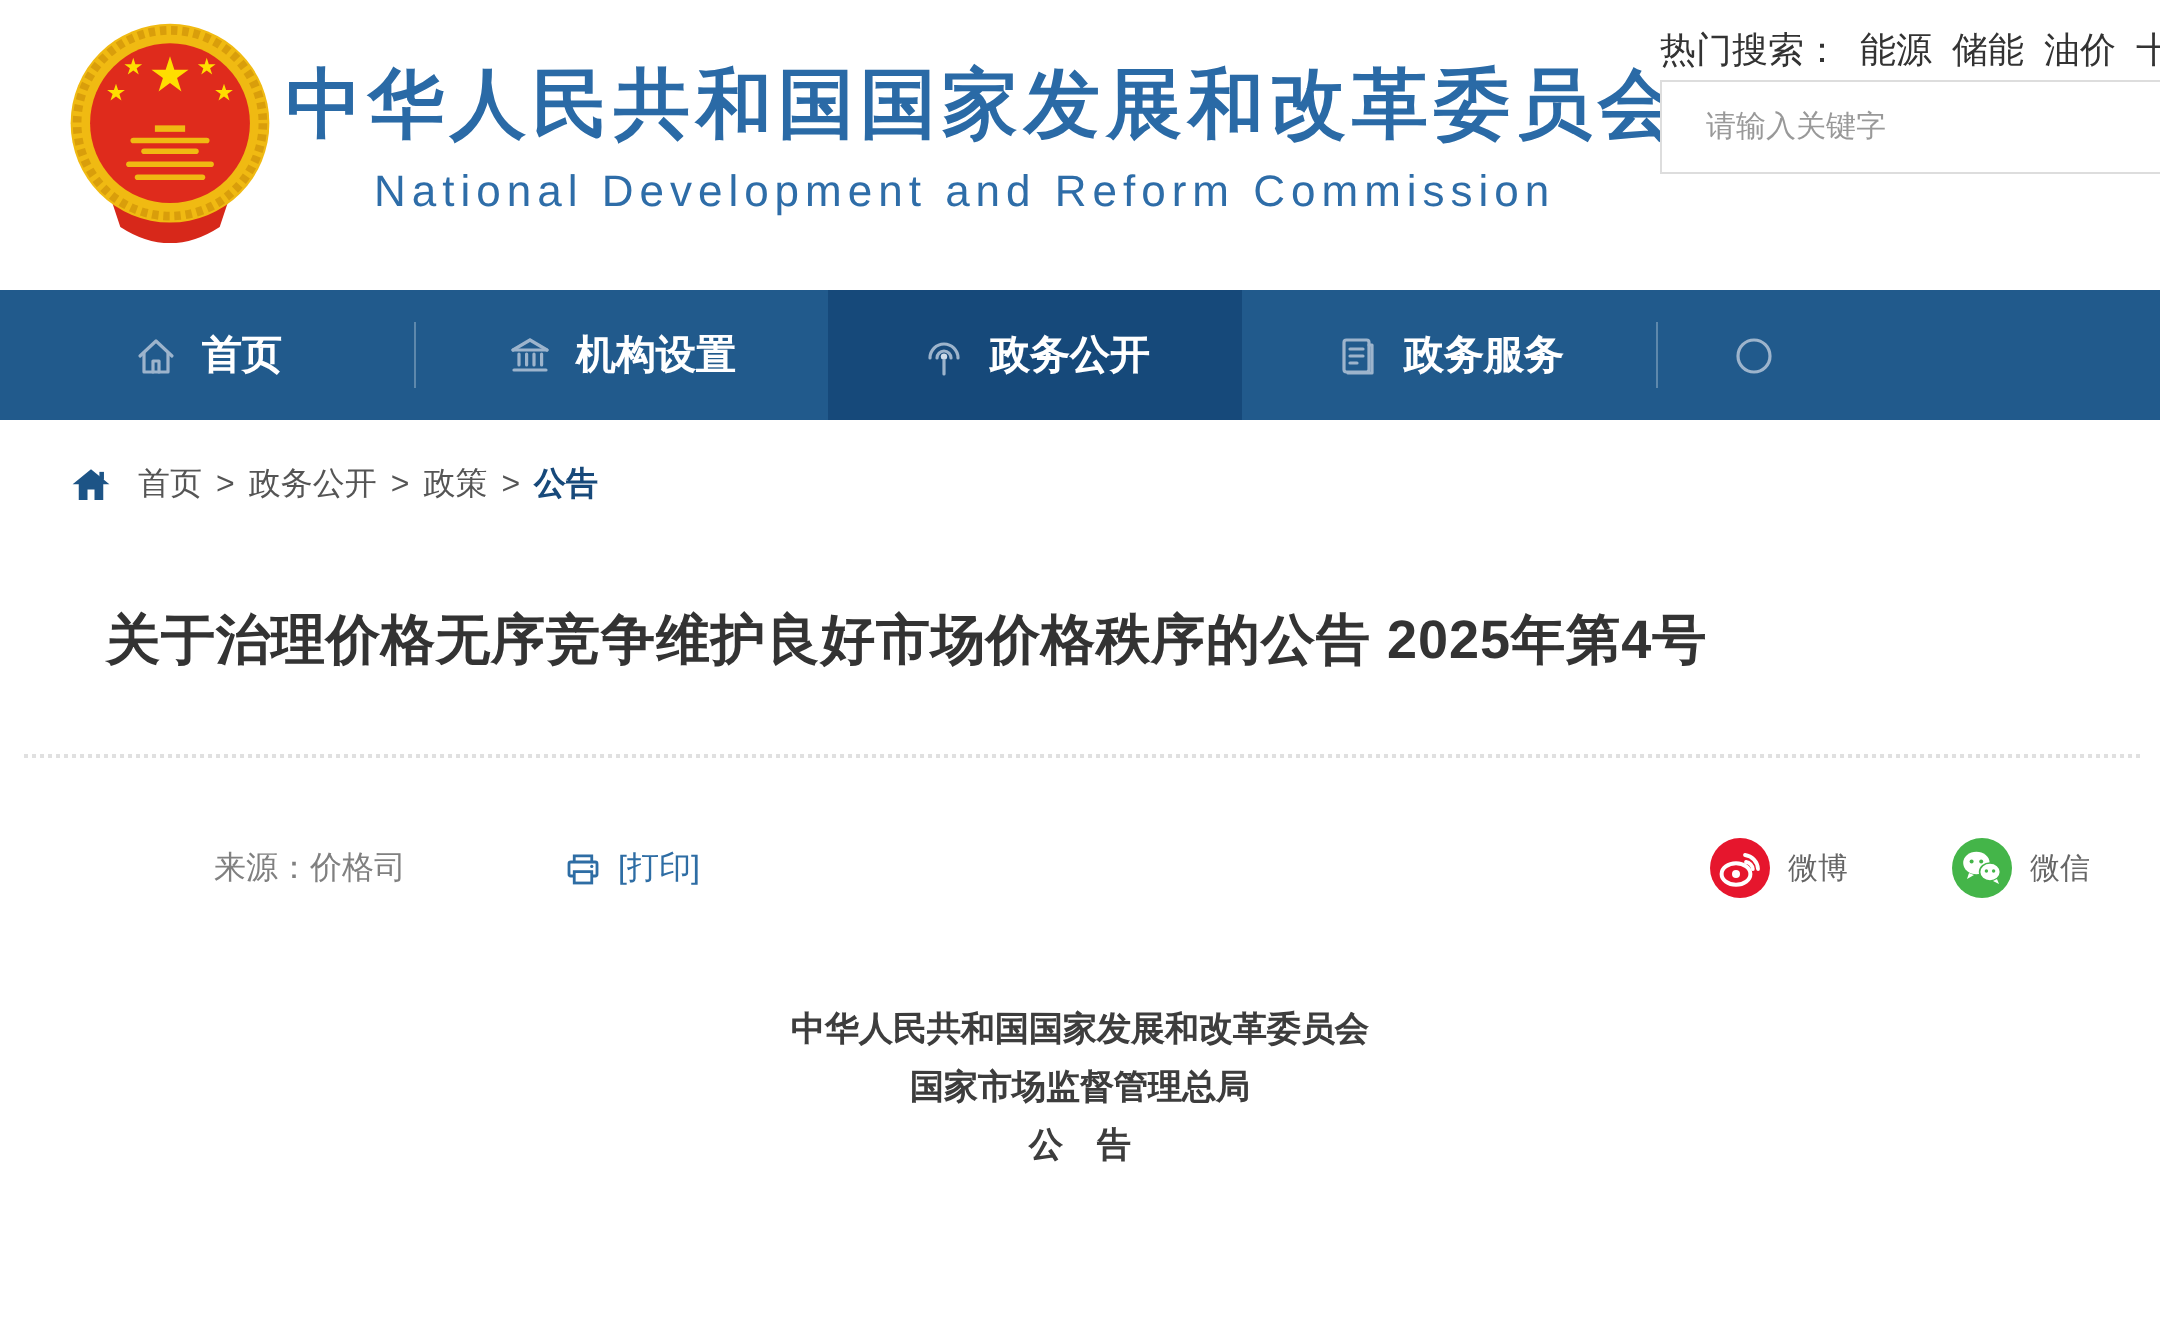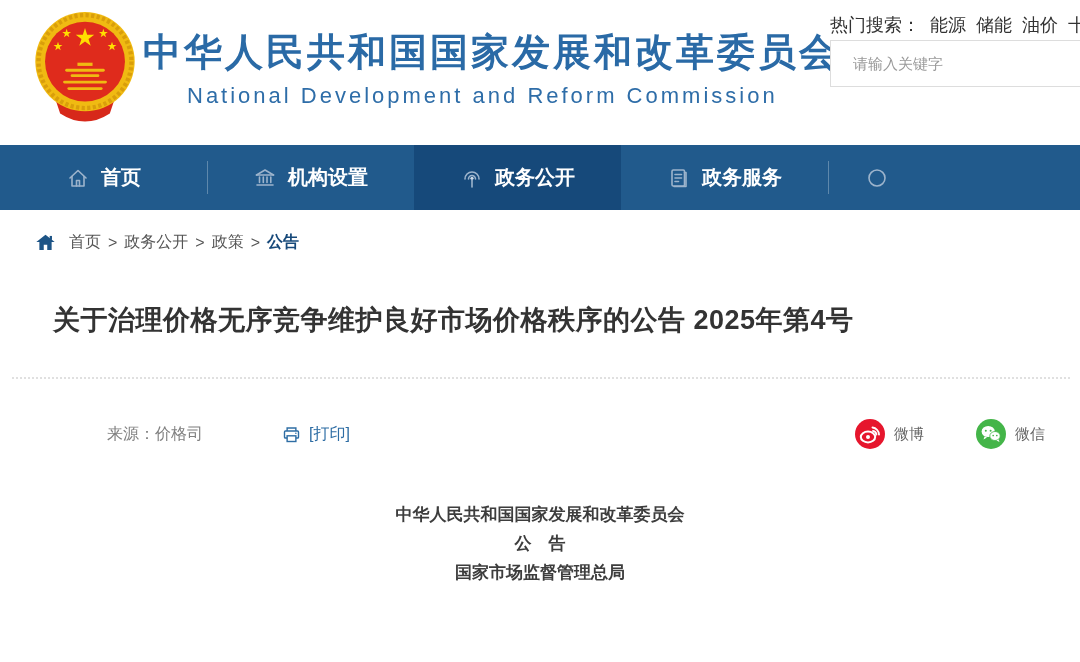--- a/index.html
+++ b/index.html
@@ -222,17 +222,17 @@
             <circle cx="20.8" cy="16.5" r="0.85" fill="#44b549"></circle>
           </svg>
         </span>
         <span class="share-label">微信</span>
       </span>
     </span>
   </div>
 
   <div class="doc-body">
     <p>中华人民共和国国家发展和改革委员会</p>
+    <p>国家市场监督管理总局</p>
     <p>公　告</p>
-    <p>国家市场监督管理总局</p>
   </div>
 
 </div>
 
 </body></html>

